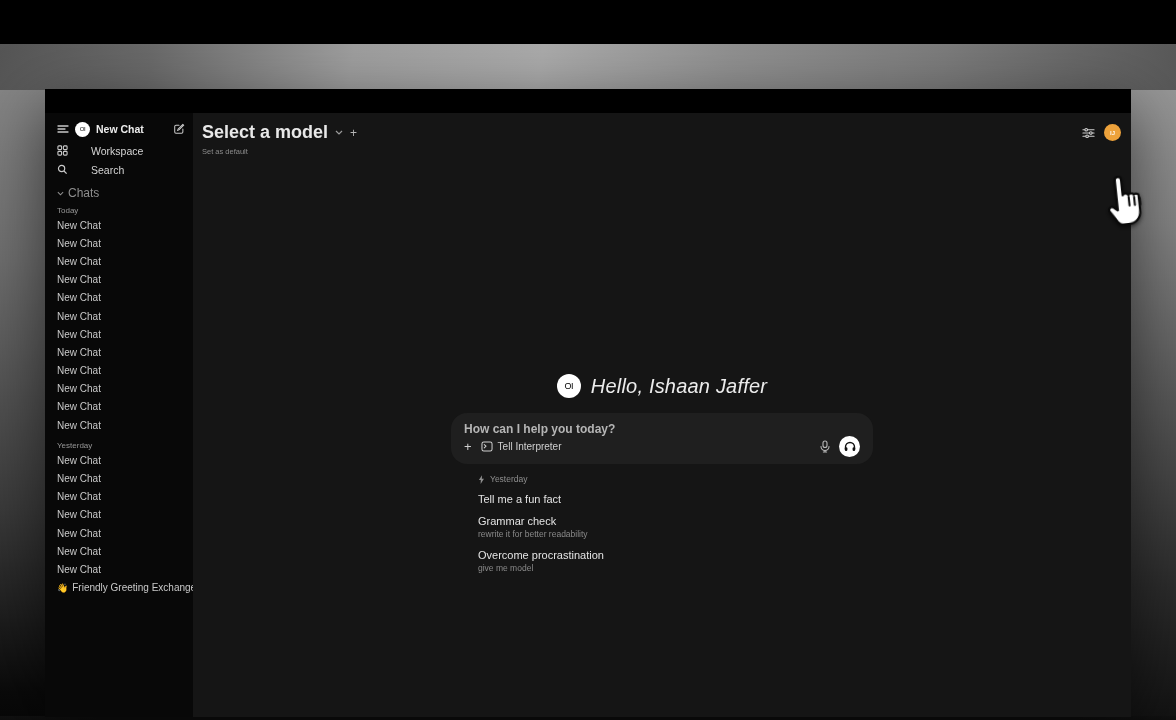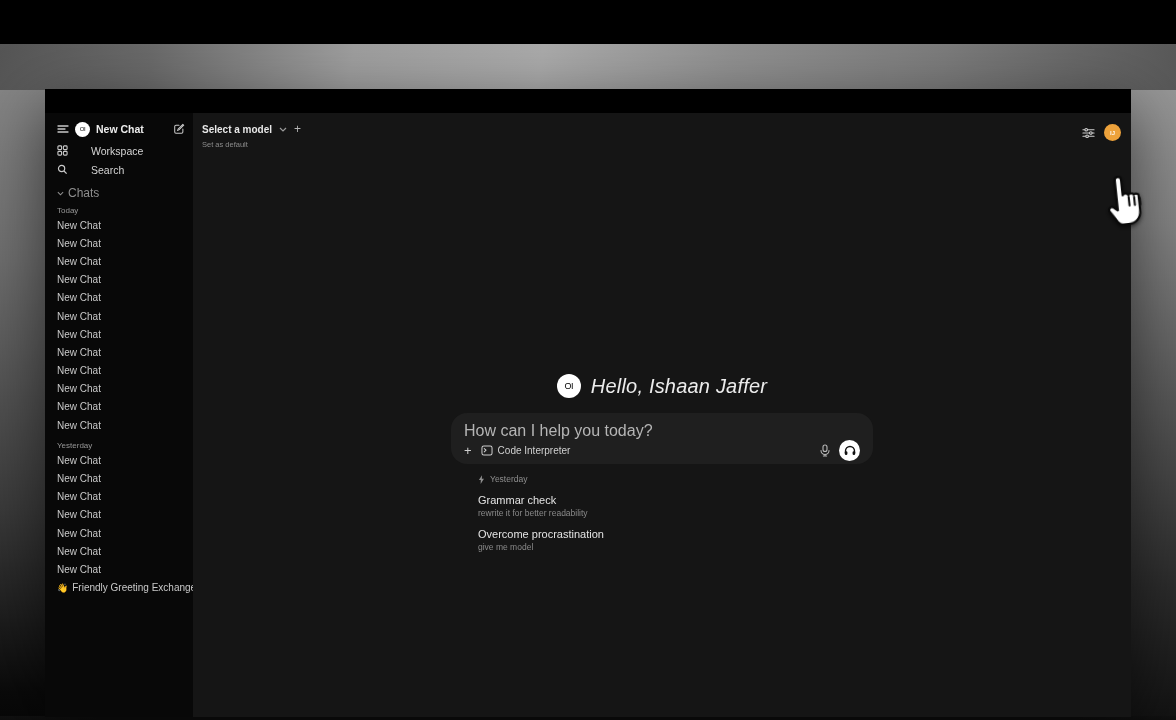--- a/index.html
+++ b/index.html
@@ -34,35 +34,35 @@
   .sb-chats-label { display:flex; align-items:center; gap:4px; color:#8f8f8f; font-size:12px; margin-top:8px; height:12px; }
   .sb-group-label { color:#979797; font-size:8px; margin-top:7px; height:10px; line-height:10px; }
   .chat-list { display:flex; flex-direction:column; }
   .chat-item { color:#c9c9c9; font-size:10px; height:18.2px; display:flex; align-items:center; cursor:pointer; white-space:nowrap; }
   .chat-item .emoji { color:#f2b24a; margin-right:4px; font-size:9px; }
 
   
   .main { flex:1; position:relative; background:#151515; min-width:0; }
   .main-header { position:absolute; top:9px; left:9px; }
   .model-row { display:flex; align-items:center; gap:7px; }
-  .model-label { font-size:10px; font-weight:bold; color:#e8e8e8; cursor:pointer; }
+  .model-label { font-size:18px; font-weight:bold; color:#e8e8e8; cursor:pointer; }
   .set-default { font-size:7.5px; color:#8b8b8b; margin-top:4px; cursor:pointer; }
   .header-right { position:absolute; top:11px; right:10px; display:flex; align-items:center; gap:9px; }
   .avatar { width:17px; height:17px; border-radius:50%; background:#eda23b; color:rgba(255,255,255,.9);
     display:flex; align-items:center; justify-content:center; font-size:6px; font-weight:bold; cursor:pointer; }
 
   .center { position:absolute; left:50%; top:259px; transform:translateX(-50%); width:422px; }
   .greeting { display:flex; align-items:center; justify-content:center; gap:10px; height:28px; margin-bottom:13px; }
   .greeting .logo-badge { width:24px; height:24px; font-size:9px; }
   .greeting-text { font-size:20px; color:#ececec; font-weight:500; letter-spacing:.2px;font-style:italic; }
 
   .input-box { background:#1f1f1f; border-radius:16px; height:51px; padding:9px 13px 8px 13px;
     display:flex; flex-direction:column; justify-content:space-between; }
-  .input-field { background:transparent; border:none; outline:none; color:#cfcfcf; font-size:16px; width:100%;
-    font-family:"Liberation Sans", sans-serif; }
+  .input-field { background:transparent; border:none; outline:none; color:#cfcfcf; font-size:12px; width:100%;
+    font-family:"Liberation Sans", sans-serif;font-weight:bold; }
   .input-field::placeholder { color:#b5b5b5; }
   .input-row { display:flex; align-items:center; gap:9px; height:21px; }
   .ci-chip { display:flex; align-items:center; gap:5px; color:#d0d0d0; font-size:10px; font-weight:500; cursor:pointer; }
   .spacer { flex:1; }
   .call-button { width:21px; height:21px; border-radius:50%; background:#fff; display:flex;
     align-items:center; justify-content:center; cursor:pointer; }
 
   .suggested { margin-top:10px; padding-left:27px; }
   .suggested-header { display:flex; align-items:center; gap:5px; color:#8f8f8f; font-size:8.5px; margin-bottom:9px; }
   .sug-item { margin-bottom:10px; cursor:pointer; }
@@ -204,21 +204,21 @@
             <input class="input-field" type="text" placeholder="How can I help you today?" style="">
             <div class="input-row">
               <span class="icon-btn" style="font-size:13px;color:#cfcfcf">+</span>
               <span class="ci-chip">
                 <span>
                   <svg width="12" height="11" viewBox="0 0 13 12" fill="none" stroke="#d0d0d0" stroke-width="1.1">
                       <rect x="1" y="1" width="11" height="10" rx="2"></rect>
                       <path d="M3.5 7.5l2-1.8-2-1.8" stroke-linecap="round" stroke-linejoin="round"></path>
                     </svg>
                 </span>
-                <span>Code Interpreter</span>
+                <span>Tell Interpreter</span>
               </span>
               <span class="spacer"></span>
               <span class="icon-btn">
                 <svg width="10" height="13" viewBox="0 0 10 13" fill="none" stroke="#b9b9b9" stroke-width="1.1" stroke-linecap="round">
                     <rect x="3" y="1" width="4" height="6.5" rx="2"></rect>
                     <path d="M1 6.5a4 4 0 0 0 8 0M5 10.5V12M3.4 12h3.2"></path>
                   </svg>
               </span>
               <span class="call-button">
                 <svg width="12" height="11" viewBox="0 0 12 11" fill="none">
@@ -235,20 +235,21 @@
               <span>
                 <svg width="7" height="9" viewBox="0 0 8 10" fill="#8f8f8f">
                     <path d="M4.6 0L1 5.6h2.2L3 10l3.8-5.8H4.4z"></path>
                   </svg>
               </span>
               <span>Yesterday</span>
             </div>
             <div>
 
                 <div class="sug-item">
+                  <div class="sug-title">Tell me a fun fact</div>
                 </div>
 
                 <div class="sug-item">
                   <div class="sug-title">Grammar check</div>
                   <div class="sug-sub">rewrite it for better readability</div>
                 </div>
 
                 <div class="sug-item">
                   <div class="sug-title">Overcome procrastination</div>
                   <div class="sug-sub">give me model</div>

